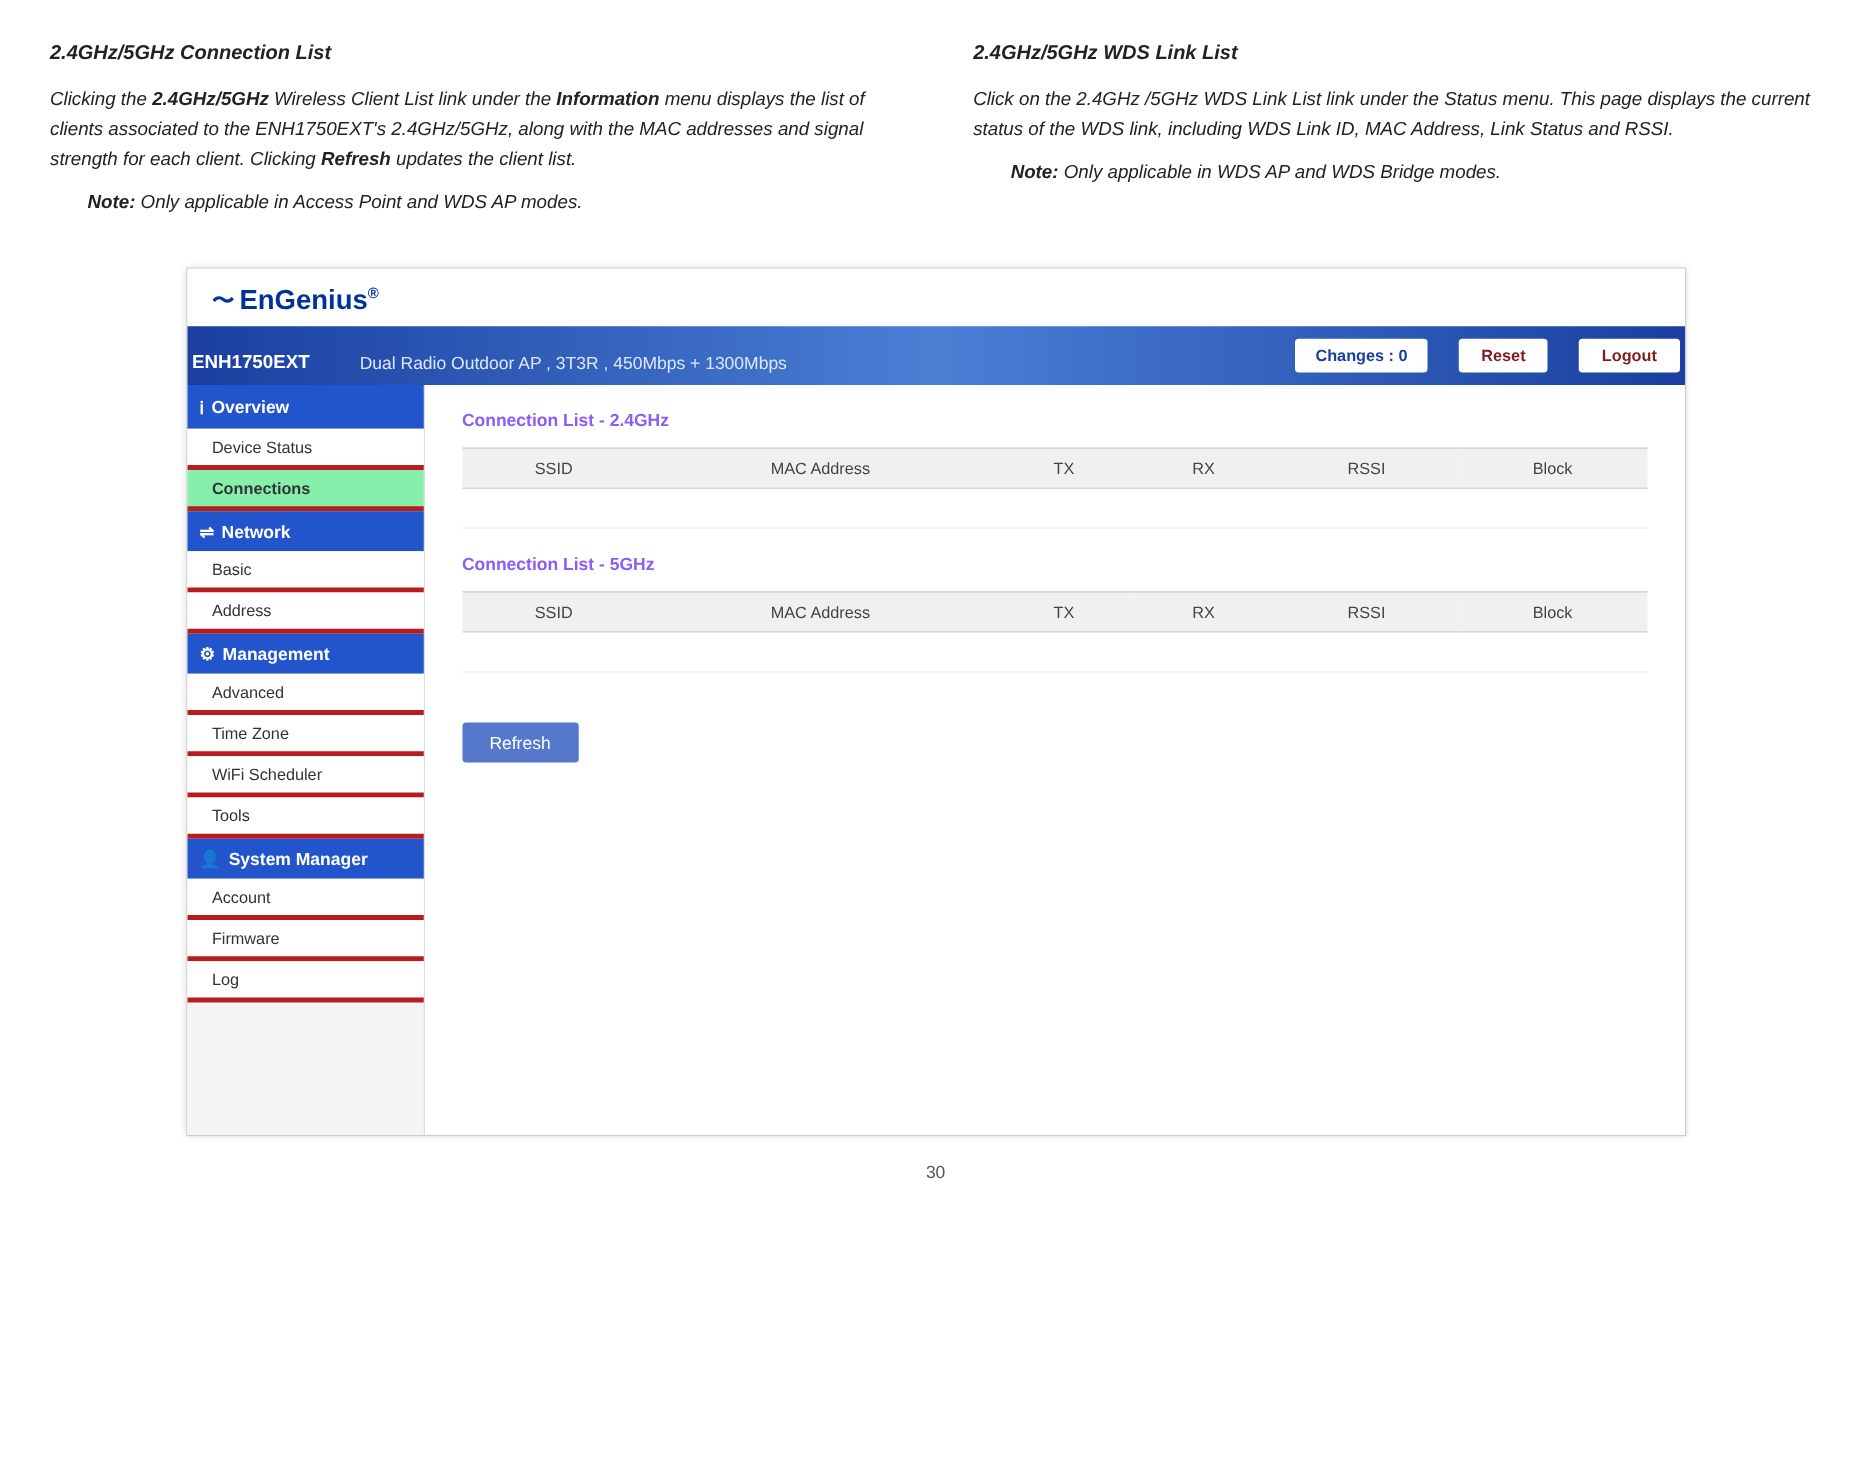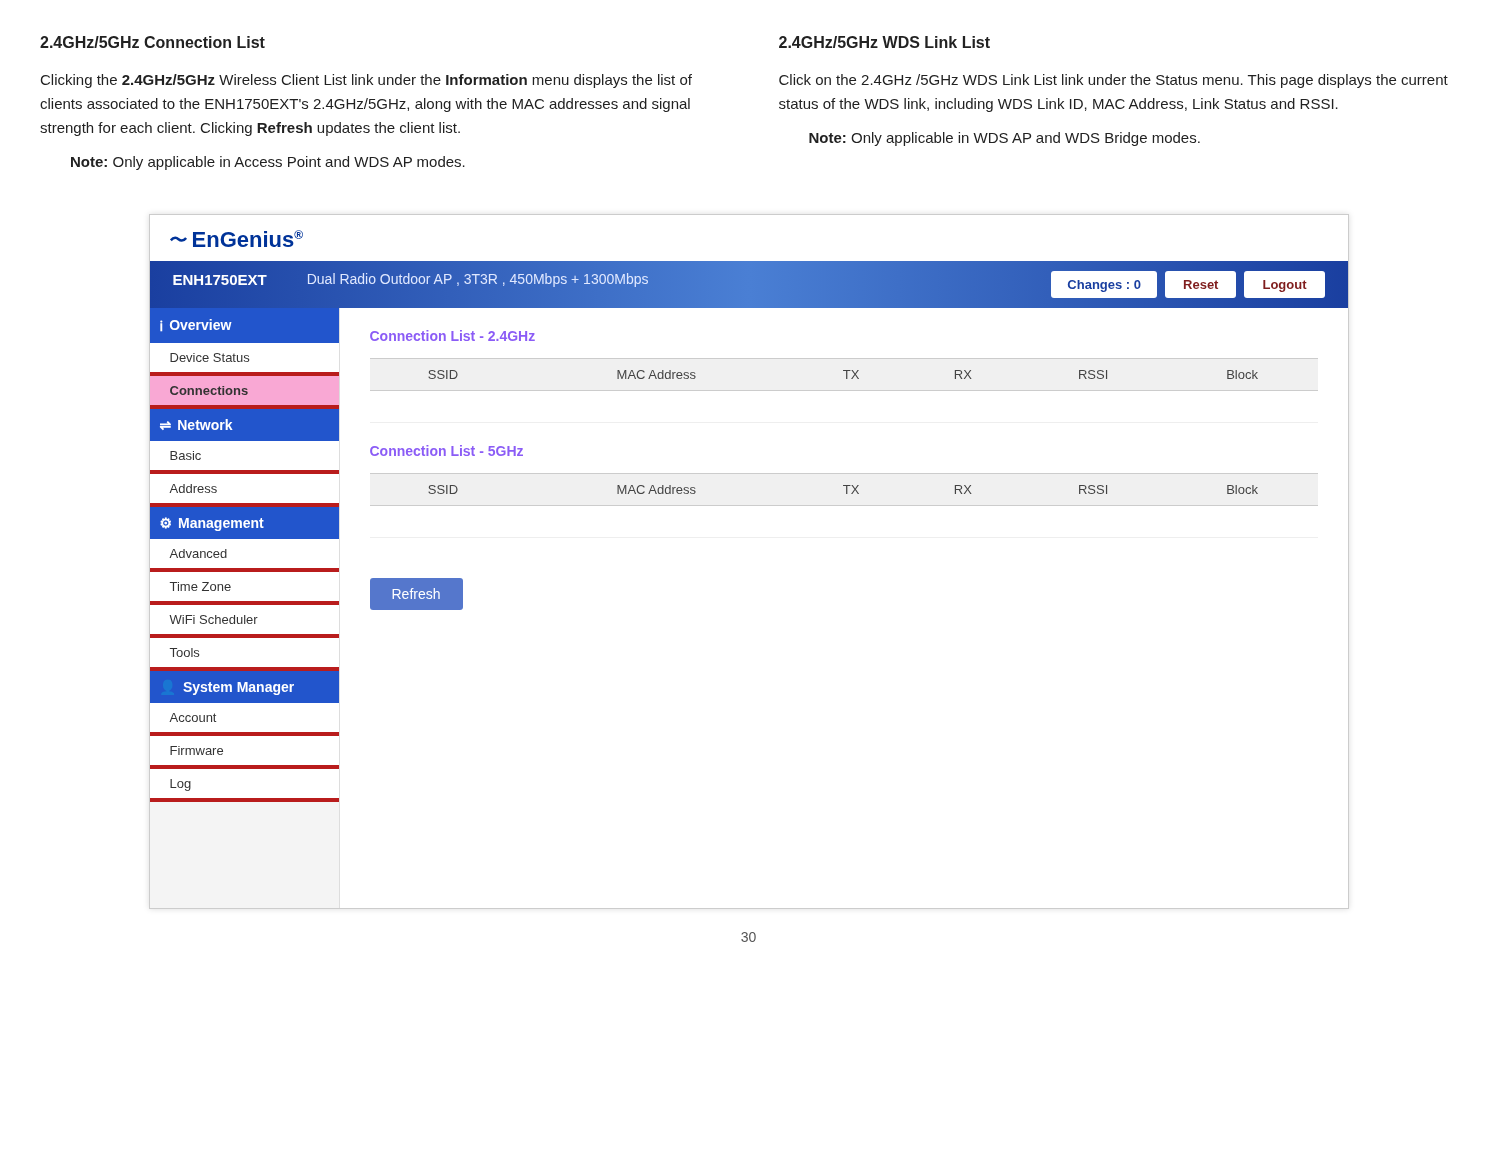--- a/index.html
+++ b/index.html
@@ -18,20 +18,21 @@
       width: 1497px;
       min-height: 1172px;
       padding: 30px 40px 30px 40px;
     }
 
     
     .top-content {
       display: flex;
       gap: 60px;
       margin-bottom: 30px;
+      font-style: italic;
     }
 
     .top-left, .top-right {
       flex: 1;
       font-size: 15px;
       line-height: 1.6;
     }
 
     .top-left h2, .top-right h2 {
       font-size: 16px;
@@ -82,41 +83,41 @@
     .router-logo .reg {
       font-size: 12px;
       vertical-align: super;
     }
 
     
     .router-banner {
       background: linear-gradient(to right, #1a3fa0, #4a7fd4, #1a3fa0);
       color: #fff;
       display: flex;
-      align-items: flex-start;
-      padding: 10px 23px;
+      align-items: flex-end;
+      padding: 10px 4px;
       gap: 20px;
     }
 
     .banner-device-name {
       font-size: 15px;
       font-weight: bold;
       color: #fff;
       margin-right: 20px;
     }
 
     .banner-device-desc {
       font-size: 14px;
       color: #e0e8ff;
       flex: 1;
     }
 
     .banner-buttons {
       display: flex;
-      gap: 8px;
+      gap: 25px;
       align-items: center;
     }
 
     .banner-btn {
       background: #fff;
       color: #7f1d1d;
       border: none;
       padding: 6px 18px;
       font-size: 13px;
       font-weight: bold;
@@ -173,21 +174,21 @@
     .sidebar-item {
       background: #fff;
       color: #333;
       padding: 7px 12px 7px 20px;
       font-size: 13px;
       cursor: pointer;
       border-bottom: 4px solid #b91c1c;
     }
 
     .sidebar-item.active {
-      background: #f9a8d4;
+      background: #86efac;
       font-weight: bold;
     }
 
     
     .content-area {
       flex: 1;
       padding: 20px 30px;
       background: #fff;
     }
 

